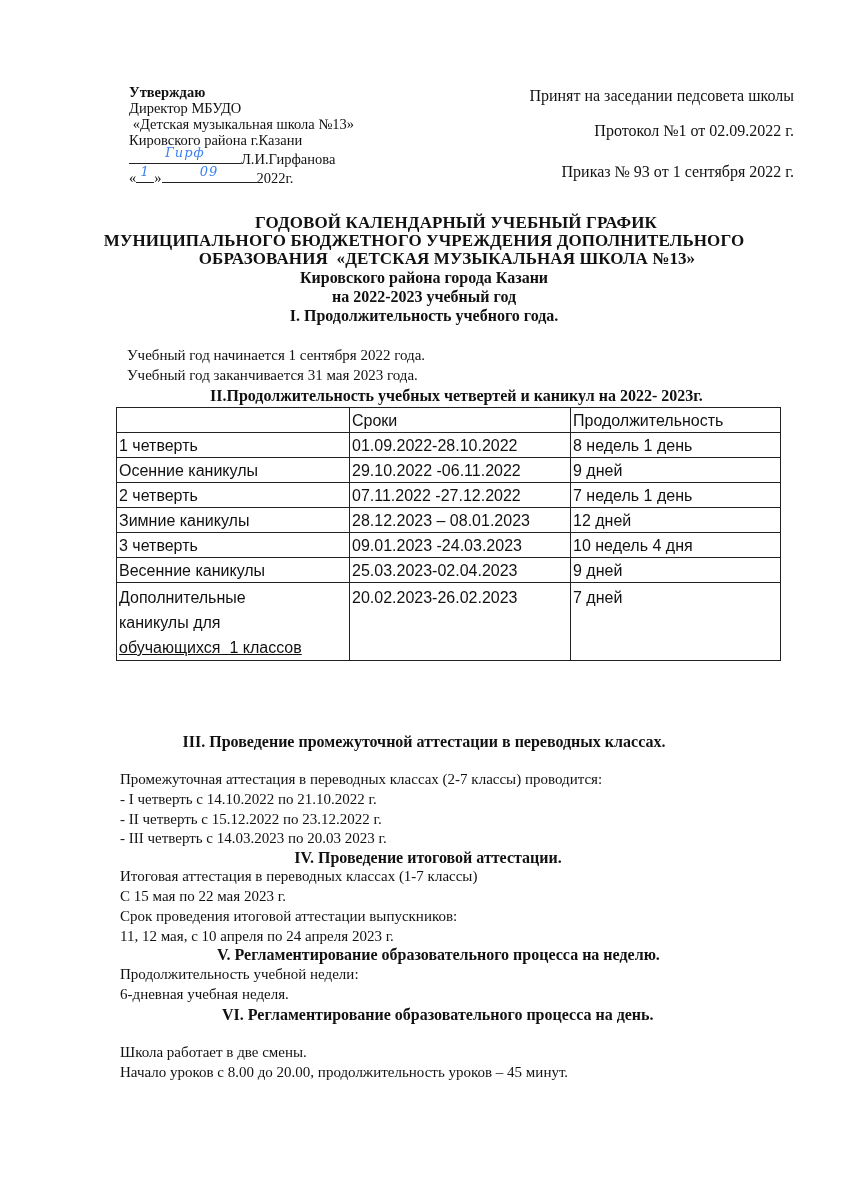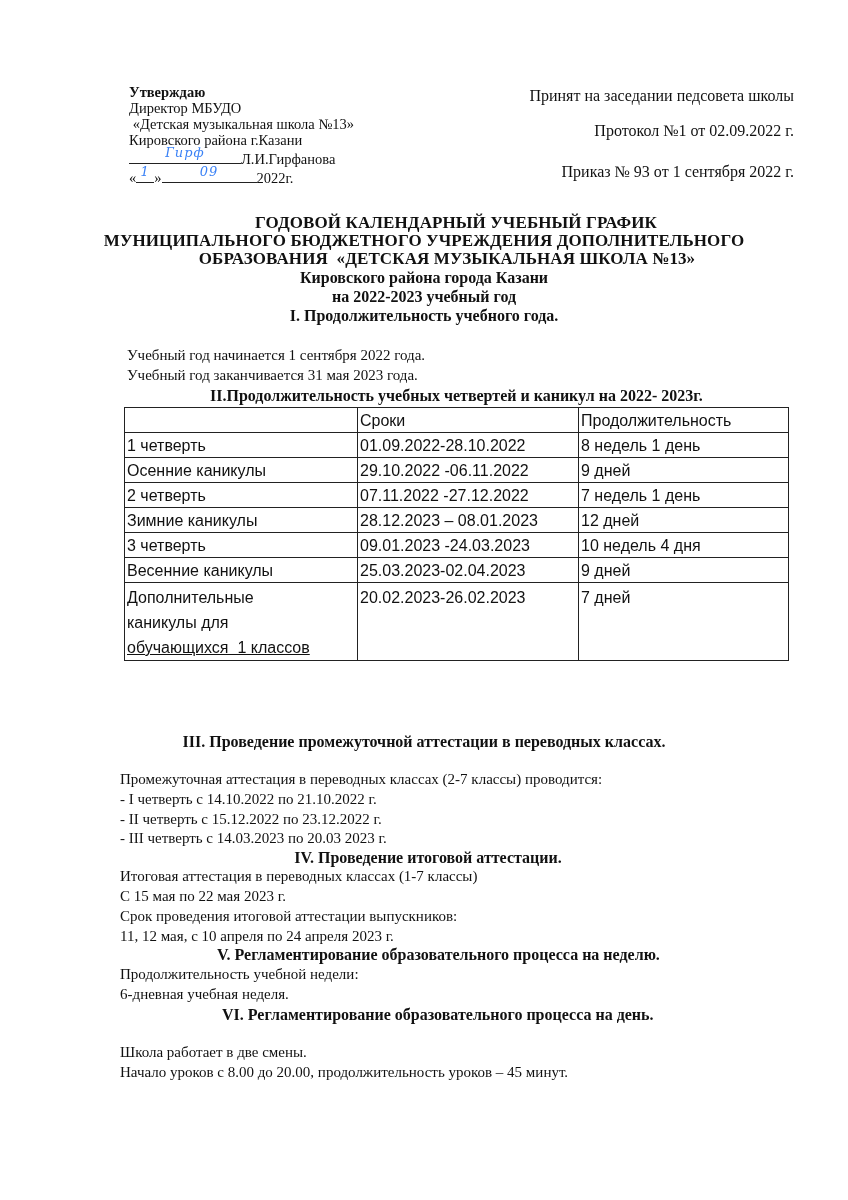--- a/index.html
+++ b/index.html
@@ -21,21 +21,21 @@
 
     
     .accepted { right: 54px; text-align: right; font-size: 16px; line-height: 19px; }
 
     
     .title-line { font-weight: bold; font-size: 17px; line-height: 18px; letter-spacing: 0.1px; }
     .title-sub { font-weight: bold; font-size: 16px; line-height: 18px; }
 
     
     table.schedule {
-      position: absolute; left: 124px; top: 407px; width: 665px;
+      position: absolute; left: 116px; top: 407px; width: 665px;
       border-collapse: collapse; font-family: "Liberation Sans", "DejaVu Sans", sans-serif;
       font-size: 16px; color: #111;
     }
     table.schedule td {
       border: 1.3px solid #222; padding: 2px 3px 0 2px; vertical-align: top;
       height: 22px; line-height: 21px; font-family: "Liberation Serif", serif; font-size: 17px;
     }
     table.schedule td.c1 { width: 227px; font-family: "Liberation Sans", sans-serif; font-size: 16px; }
     table.schedule td.c2 { width: 215px; font-family: "Liberation Sans", sans-serif; font-size: 16px; }
     table.schedule td.c3 { font-family: "Liberation Sans", sans-serif; font-size: 16px; }

